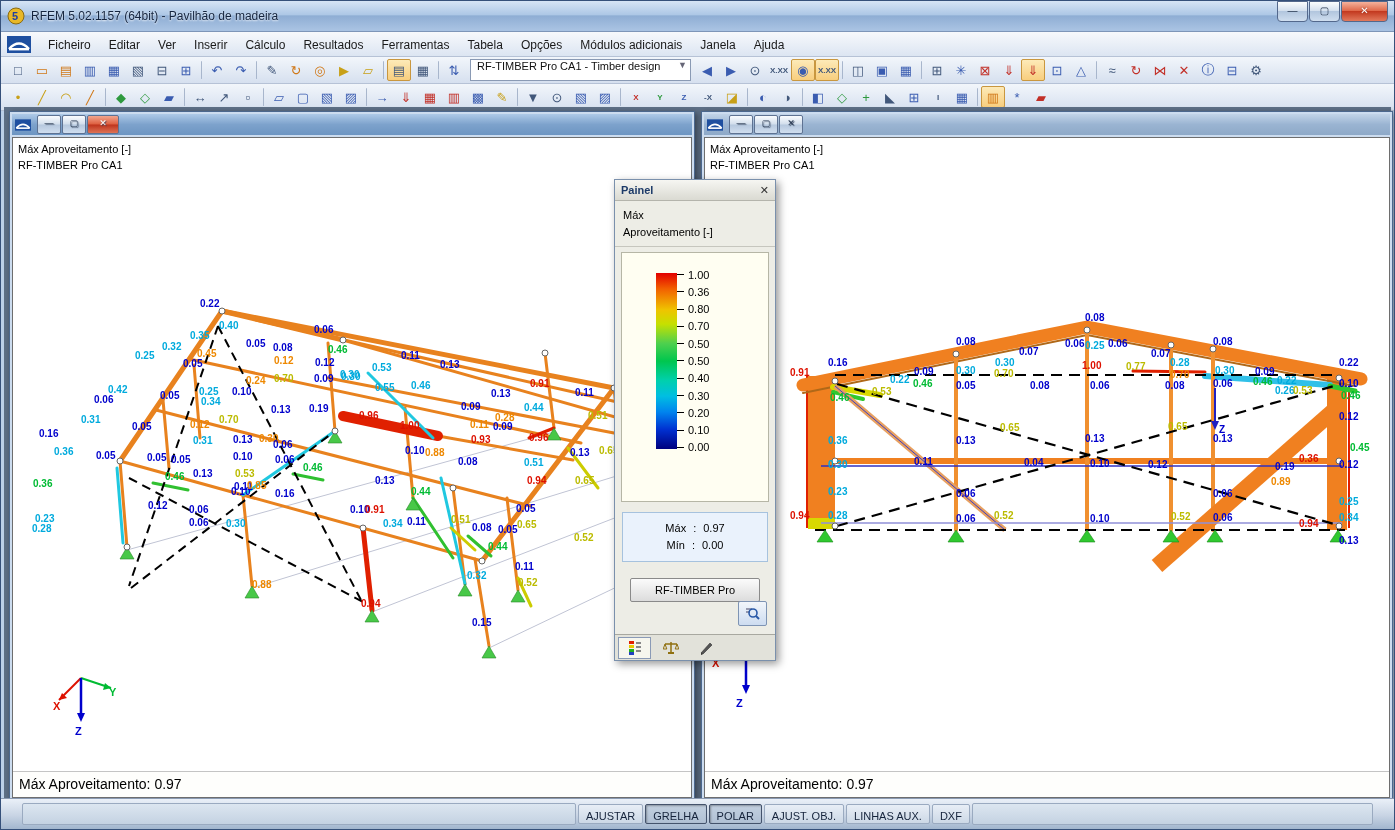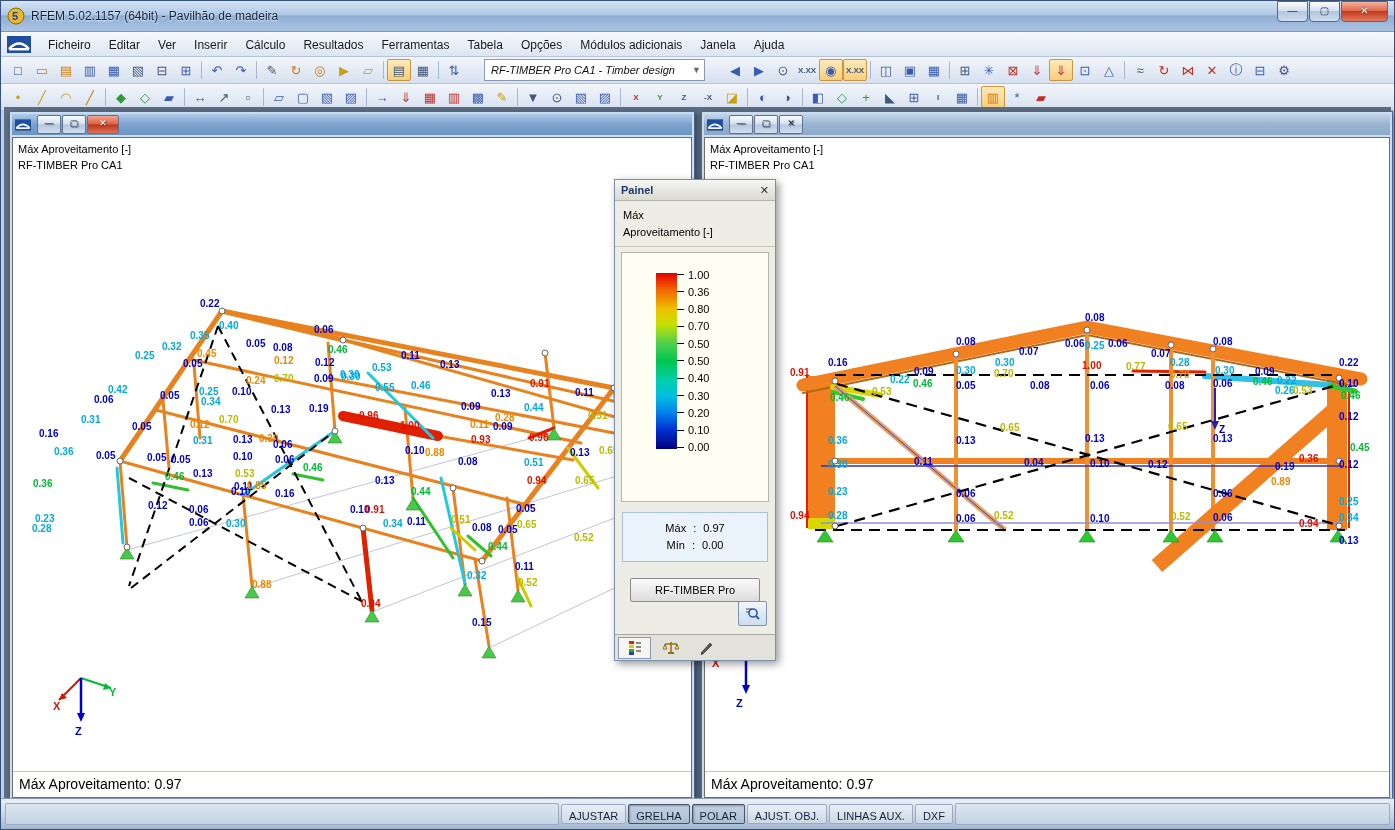--- a/index.html
+++ b/index.html
@@ -18,21 +18,21 @@
   .menu-app-icon{width:24px;height:17px;margin:0 8px 0 2px;flex:none;}
   .menu-item{padding:4px 9px;font-size:12px;color:#1A1A1A;}
 
   
   .toolbar{height:26px;background:linear-gradient(#F2F6FB,#D6E0EF);display:flex;align-items:center;border-bottom:1px solid #B6C2D6;padding:0 5px;}
   .tbtn{width:22px;height:20px;display:inline-flex;align-items:center;justify-content:center;font-size:13px;color:#41577A;border:1px solid transparent;border-radius:2px;flex:none;white-space:nowrap;}
   .tbtn.on{background:linear-gradient(#FDEAB8,#F8CE7E);border-color:#C9973F;}
   .tbtn[data-name="separator"]{width:0;height:18px;border:none;border-left:1px solid #A8B6CC;margin:0 3px;}
   .tbtn.txt{font-size:8px;font-weight:bold;}
   .c-or{color:#D07818}.c-bl{color:#3A5CB0}.c-gr{color:#2E9A3E}.c-rd{color:#C23028}.c-ye{color:#C8A018}
-  .module-dd{display:flex;align-items:center;justify-content:space-between;width:210px;height:20px;border:1px solid #8A9AB4;background:#fff;font-size:11px;color:#111;padding:0 3px 0 6px;margin:0 18px;flex:none;font-style:italic;}
+  .module-dd{display:flex;align-items:flex-start;justify-content:space-between;width:210px;height:20px;border:1px solid #8A9AB4;background:#fff;font-size:11px;color:#111;padding:0 3px 0 6px;margin:0 4px;flex:none;}
   .dd-arrow{color:#667;font-size:9px;}
 
   
   .workspace{position:absolute;top:106px;left:3px;right:3px;bottom:30px;background:#5E7087;}
   .child{position:absolute;background:#CCDCEF;border:1px solid #4C688E;padding:2px;box-shadow:2px 2px 6px rgba(0,0,0,.45);}
   .child-title{height:21px;display:flex;align-items:center;background:linear-gradient(#AECAE8,#7DA2CC 50%,#6D95C2);padding:0 3px;font-size:12px;color:#FFF;text-shadow:1px 1px 1px #31415C;}
   .child.inactive .child-title{background:linear-gradient(#C2D4E8,#9AB4D2 50%,#8EA9C8);color:#F2F6FA;}
   .child-title .c-icon{width:16px;height:14px;margin-right:5px;flex:none;}
   .child-title .ct-text{flex:1;}
   .child-btn{width:22px;height:17px;border:1px solid #5E7292;border-radius:2px;background:linear-gradient(#FAFCFE,#D2DEEC 48%,#B6C8DE 52%,#D0DEEF);font-size:9px;line-height:15px;text-align:center;color:#2A3A52;margin-left:1px;flex:none;}
@@ -58,21 +58,21 @@
   .tickmark{width:7px;height:1px;background:#000;margin-right:4px;flex:none;}
   .minmax{margin:10px 7px 0;background:#EAF2FC;border:1px solid #A6C2DE;padding:7px 4px;font-size:11px;color:#000;}
   .minmax-row{display:flex;justify-content:center;gap:7px;line-height:17px;}
   .rf-btn{display:block;margin:16px auto 0;width:130px;height:24px;background:linear-gradient(#FBFBFB,#DCDCDC);border:1px solid #8A8A8A;border-radius:2px;font-size:11px;color:#000;font-family:"Liberation Sans",sans-serif;}
   .panel-zoom{position:absolute;right:8px;bottom:34px;width:27px;height:23px;border:1px solid #7E94B4;border-radius:2px;background:linear-gradient(#F2F6FB,#CDDCF0);display:flex;align-items:center;justify-content:center;}
   .panel-tabs{position:absolute;bottom:0;left:0;right:0;height:25px;border-top:1px solid #A8A8A0;background:#E2E2DA;display:flex;align-items:center;padding-left:3px;gap:3px;}
   .ptab{width:31px;height:20px;display:flex;align-items:center;justify-content:center;border:1px solid transparent;}
   .ptab.on{background:#F6F6EE;border-color:#8A9AB6;}
 
   
-  .statusbar{position:absolute;left:0;right:0;bottom:0;height:30px;background:linear-gradient(#EAF0F8,#C8D4E4 55%,#A2B6CE);border-top:1px solid #8A9AB2;display:flex;align-items:center;padding:0 3px;}
+  .statusbar{position:absolute;left:0;right:0;bottom:0;height:30px;background:linear-gradient(#EAF0F8,#C8D4E4 55%,#A2B6CE);border-top:1px solid #8A9AB2;display:flex;align-items:center;padding:0 20px;}
   .sb-seg{height:20px;border:1px solid #9AAAC0;border-radius:2px;background:linear-gradient(#DCE6F0,#C4D2E2);margin:0 1px;}
   .sb-left{width:552px;flex:none;}
   .sb-right{flex:1;}
   .sb-btn{height:20px;padding:3px 7px 0;font-size:11px;color:#15233B;border:1px solid #9AAAC0;border-radius:2px;background:linear-gradient(#E8EEF6,#CCD8E6);margin:0 1px;flex:none;}
   .sb-btn.on{border-color:#44536C;background:linear-gradient(#C2D0E0,#B0C0D4);box-shadow:inset 1px 1px 2px rgba(0,0,0,.3);}
 </style>
 </head>
 <body>
 
 <div class="window" data-name="rfem-window">

